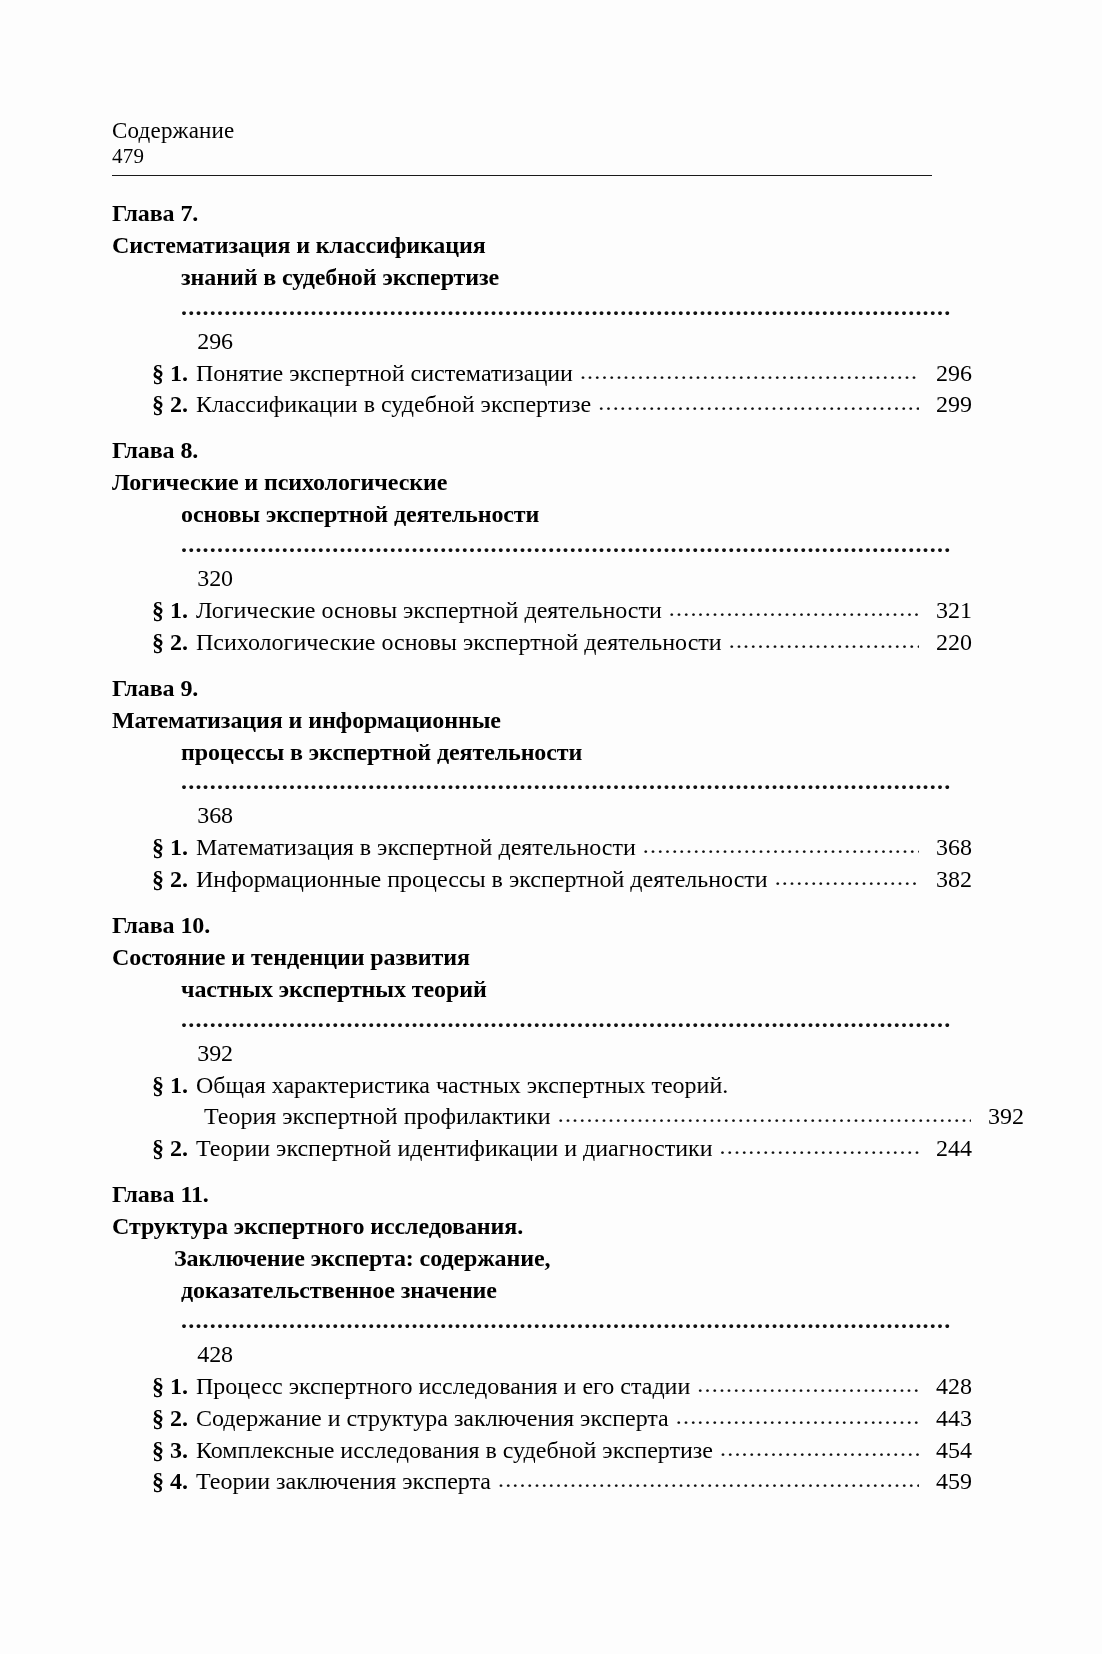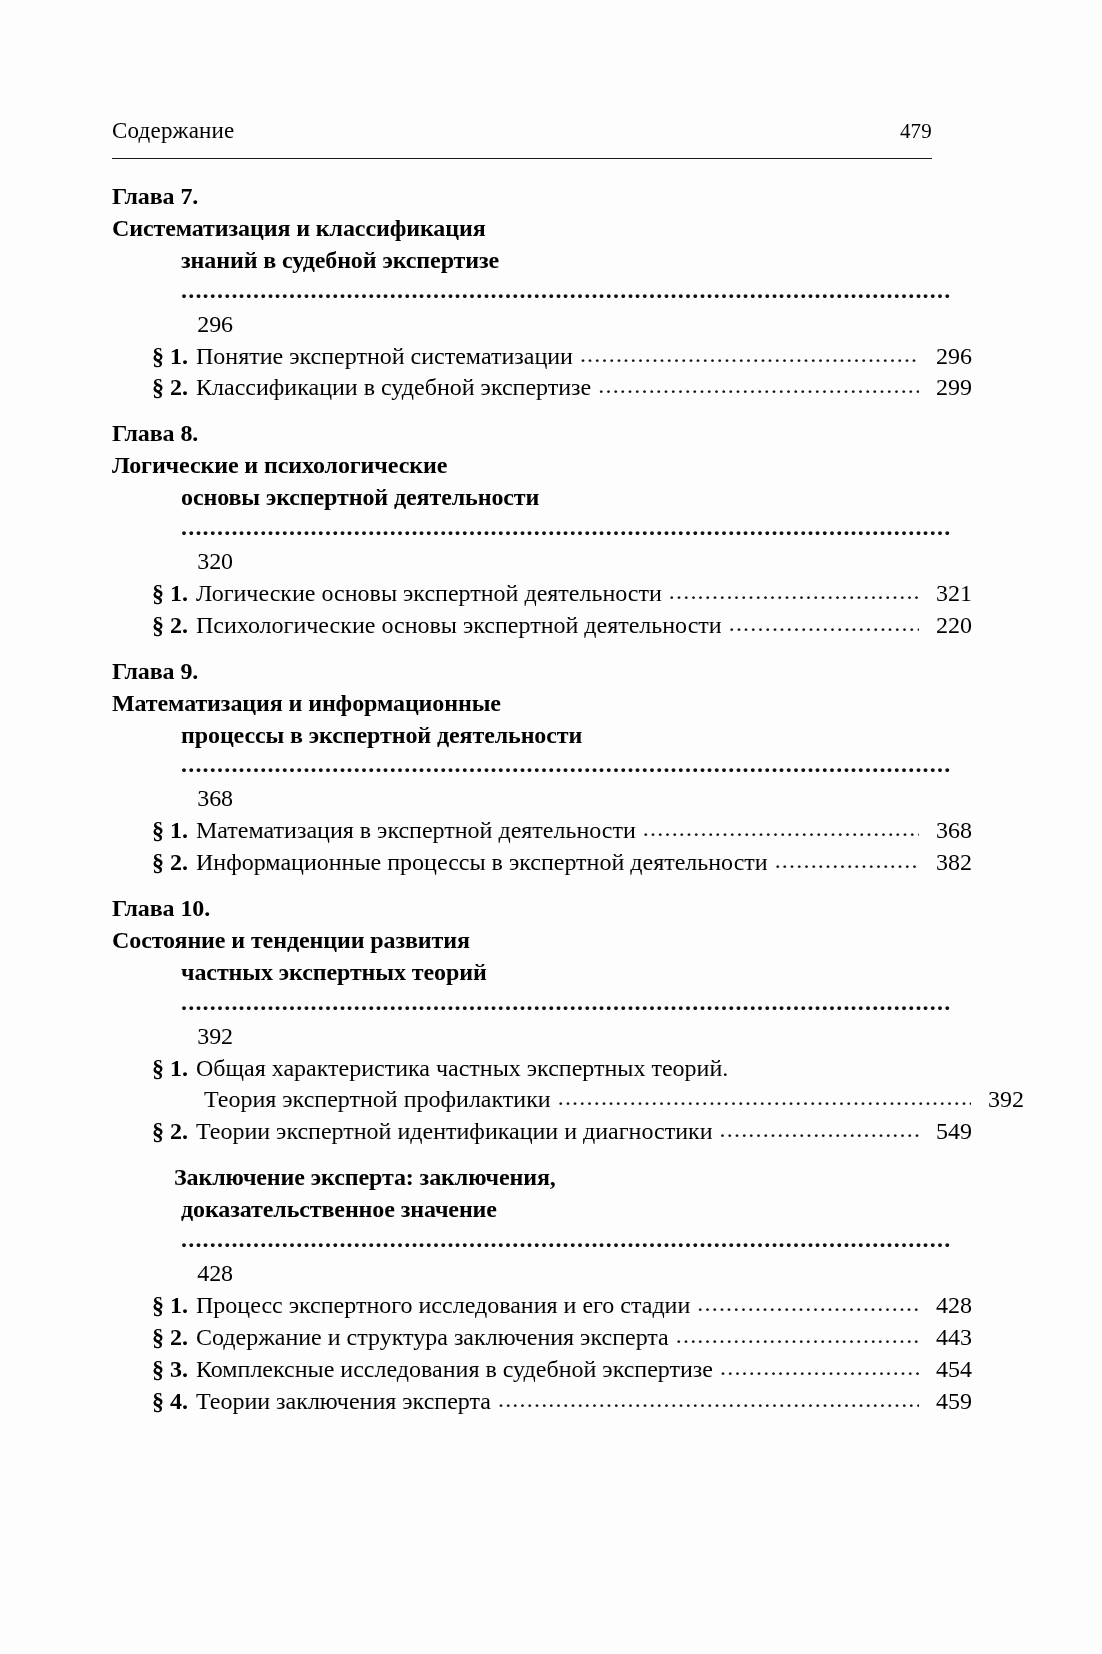--- a/index.html
+++ b/index.html
@@ -27,23 +27,24 @@
     left: 112px;
     top: 118px;
     width: 820px;
   }
   .runhead {
     display: flex;
     justify-content: space-between;
     align-items: baseline;
     font-size: 23px;
     font-family: "Liberation Serif", serif;
-    padding-bottom: 14px;
+    padding-bottom: 6px;
     border-bottom: 1.6px solid #1a1a1a;
     letter-spacing: 0.2px;
+    flex-direction: column;
   }
   .runhead .folio {
     font-size: 21px;
   }
   .toc {
     margin-top: 22px;
   }
   .chapter-block {
     margin-top: 14px;
   }
@@ -229,28 +230,33 @@
               <span class="txt">Теория экспертной профилактики</span>
               <span class="leader">...........................................................................................................</span>
               <span class="pageno">392</span>
             </div>
           </div>
           <div class="section">
             <div class="line">
               <span class="marker">§ 2.</span>
               <span class="txt">Теории экспертной идентификации и диагностики</span>
               <span class="leader">...........................................................................................................</span>
-              <span class="pageno">549</span>
-            </div>
-          </div>
-        </div>
-        <div class="chapter-block">
-          <div class="chapter">
-            <div class="line cont">
-              <span class="txt">Заключение эксперта: заключения,</span>
+              <span class="pageno">244</span>
+            </div>
+          </div>
+        </div>
+        <div class="chapter-block">
+          <div class="chapter">
+            <div class="line">
+              <span class="marker">Глава 11.</span>
+              <span class="txt">Структура экспертного исследования.</span>
+              <span class="nolead"></span>
+            </div>
+            <div class="line cont">
+              <span class="txt">Заключение эксперта: содержание,</span>
               <span class="nolead"></span>
             </div>
             <div class="line cont">
               <span class="txt">доказательственное значение</span>
               <span class="leader">...........................................................................................................</span>
               <span class="pageno">428</span>
             </div>
           </div>
           <div class="section">
             <div class="line">

